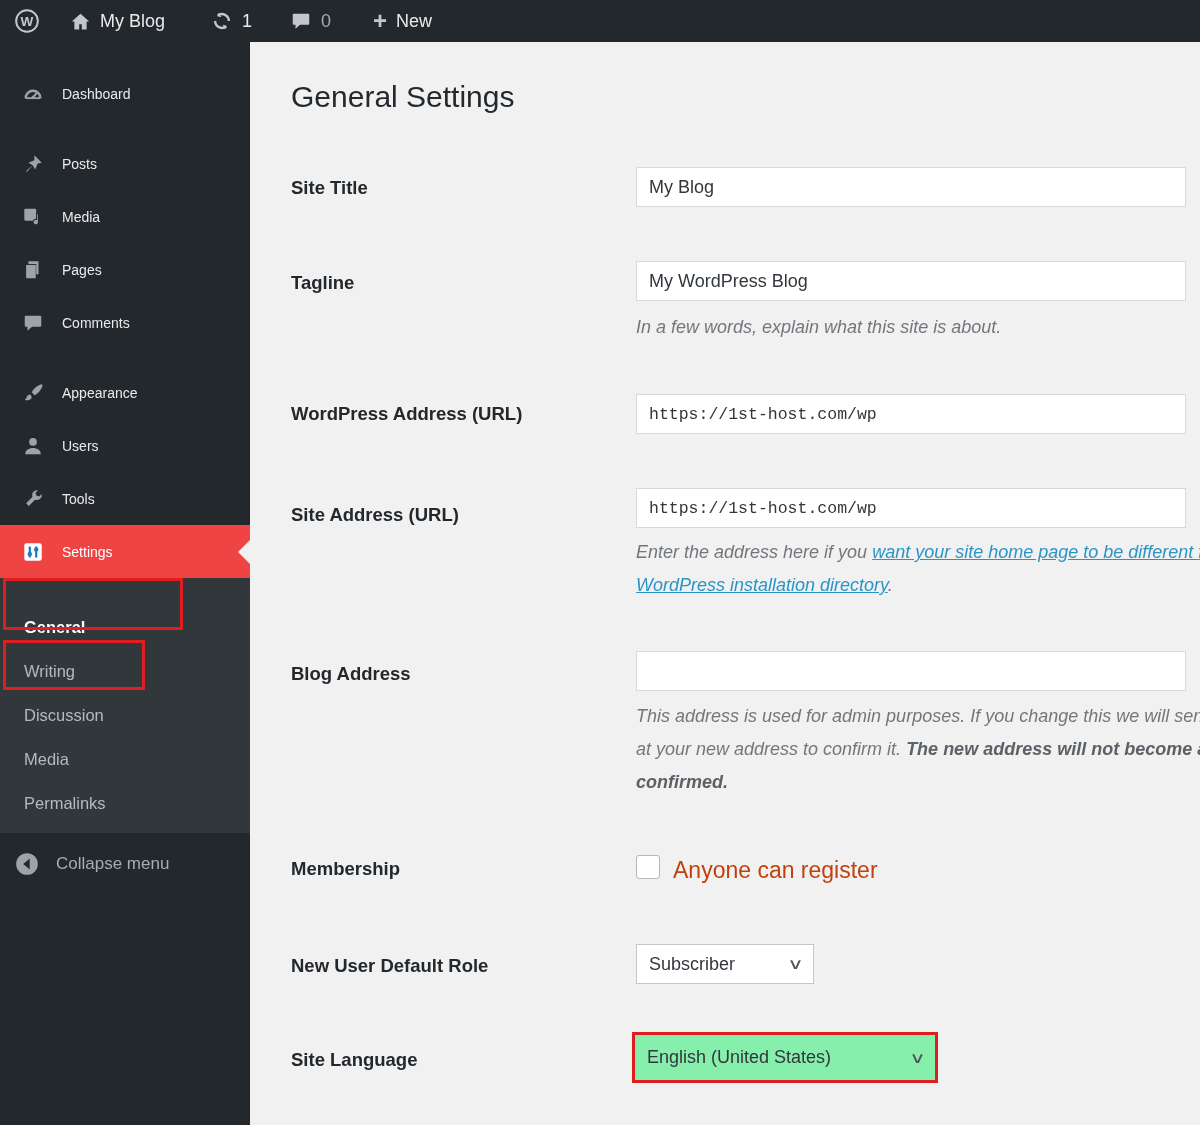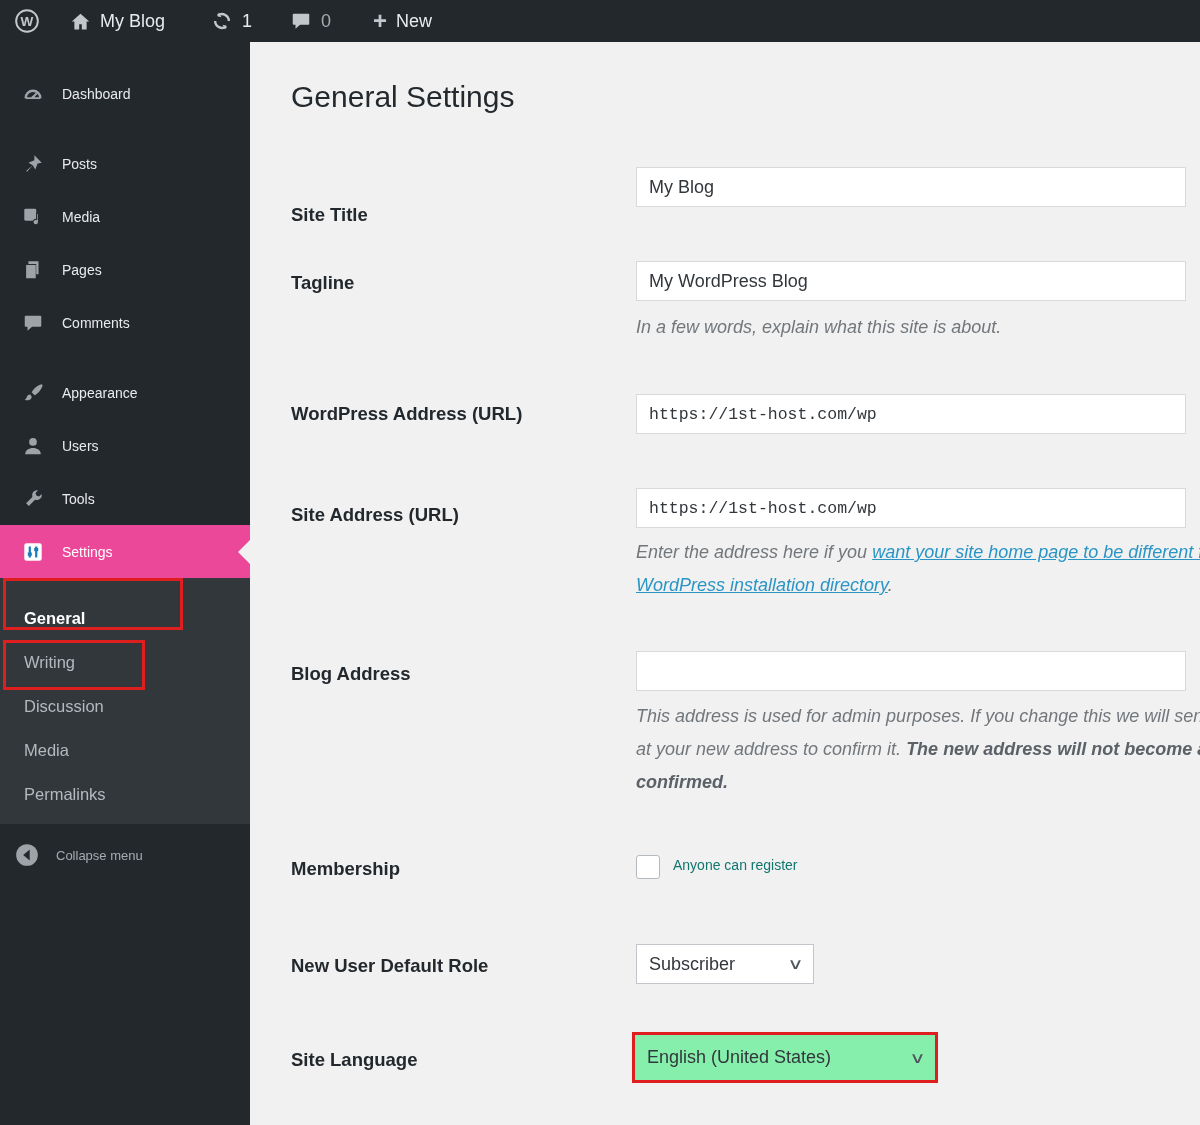--- a/index.html
+++ b/index.html
@@ -27,34 +27,34 @@
     position:absolute; top:42px; left:0; width:250px; height:1083px;
     background:#23282d; padding-top:25px;
   }
   .menu-item {
     position:relative; height:53px; display:flex; align-items:center;
     padding-left:22px; gap:18px; cursor:pointer;
   }
   .menu-item .mi-icon { width:22px; height:22px; display:flex; align-items:center; justify-content:center; }
   .menu-item .mi-label { color:#e9eaeb; font-size:14px; }
   .menu-sep { height:17px; }
-  .menu-item.current { background:#ec4899; }
+  .menu-item.current { background:#ef4444; }
   .menu-item.current .mi-label { color:#fff; font-weight:400; }
   .menu-item.current::after {
     content:""; position:absolute; right:0; top:50%; margin-top:-12px;
     width:0; height:0; border:12px solid transparent; border-right-color:#f1f1f1;
   }
-  #settings-submenu { background:#32373c; padding:18px 0 8px 0; }
+  #settings-submenu { background:#32373c; padding:27px 0 8px 0; }
   .submenu-item {
     height:44px; display:flex; align-items:center; padding-left:24px;
     color:#b4b9be; font-size:16.5px; cursor:pointer;
   }
   .submenu-item.active { color:#ffffff; font-weight:700; }
   #collapse-row { margin-top:10px; height:42px; display:flex; align-items:center; padding-left:14px; gap:16px; cursor:pointer; }
-  #collapse-row span.cl-label { color:#a7acb1; font-size:13px; }
+  #collapse-row span.cl-label { color:#a7acb1; font-size:17px; }
   
   .red-box { position:absolute; border:3px solid #df1f1f; pointer-events:none; z-index:40; }
   #red-box-settings { left:3px; top:536px; width:180px; height:52px; }   
   #red-box-general  { left:3px; top:598px; width:142px; height:50px; }
   
   #content { position:absolute; left:256px; top:42px; width:1116px; height:1083px; }
   #page-title { position:absolute; left:35px; top:38px; font-size:30px; font-weight:400; color:#24292e; }
   .field-label { position:absolute; left:35px; font-size:18.5px; font-weight:600; color:#23282d; line-height:24px; white-space:nowrap; }
   .text-input {
     position:absolute; left:380px; width:550px; height:40px;
@@ -62,21 +62,21 @@
     font-size:18px; padding:0 12px; font-family:"Liberation Sans", sans-serif;
   }
   .text-input.mono { font-family:"Liberation Mono", monospace; font-size:16.5px; }
   .help { position:absolute; left:380px; font-style:italic; color:#72777c; font-size:18px; white-space:nowrap; line-height:24px; }
   .help b { color:#5b6166; }
   .help a { color:#2a95c5; text-decoration:underline; cursor:pointer; }
   .checkbox-box {
     position:absolute; left:380px; width:24px; height:24px;
     background:#fff; border:1px solid #b4b9be; border-radius:3px; cursor:pointer;
   }
-  .checkbox-label { position:absolute; left:417px; font-size:14px; color:#0f766e; white-space:nowrap; }
+  .checkbox-label { position:absolute; left:417px; font-size:23px; color:#c2410c; white-space:nowrap; }
   .select-box {
     position:absolute; background:#fff; border:1px solid #c2c6ca; height:40px;
     display:flex; align-items:center; justify-content:space-between;
     padding:0 12px; font-size:18px; color:#32373c; cursor:pointer;text-align:center;
   }
   .select-box .chevron { color:#50575e; font-size:15px; transform:scaleX(1.5); margin-left:14px; }
   #role-select { left:380px; top:902px; width:178px; }
   #language-outline { position:absolute; left:376px; top:990px; width:306px; height:51px; border:3px solid #df1f1f; }
   #language-select { position:relative; width:100%; height:100%; border:none; display:flex; align-items:center; justify-content:space-between; padding:0 12px; font-size:18px; color:#32373c; background:#86efac; cursor:pointer; }
   svg { display:block; }
@@ -251,21 +251,21 @@
   </div>
 
   <div class="red-box" id="red-box-settings"></div>
   <div class="red-box" id="red-box-general"></div>
 </div>
 
 <div id="content">
 
   <h1 id="page-title">General Settings</h1>
 
-  <div class="field-label" style="top:134px;margin-top:27px;">Site Title</div>
+  <div class="field-label" style="top:134px;">Site Title</div>
   <input class="text-input" style="top: 125px;" value="My Blog">
 
   <div class="field-label" style="top:229px;">Tagline</div>
   <input class="text-input" style="top: 219px;" value="My WordPress Blog">
   <div class="help" style="top:273px;">In a few words, explain what this site is about.</div>
 
   <div class="field-label" style="top:360px;">WordPress Address (URL)</div>
   <input class="text-input mono" style="top: 352px;" value="https://1st-host.com/wp">
 
   <div class="field-label" style="top:455px;margin-top:6px;">Site Address (URL)</div>

